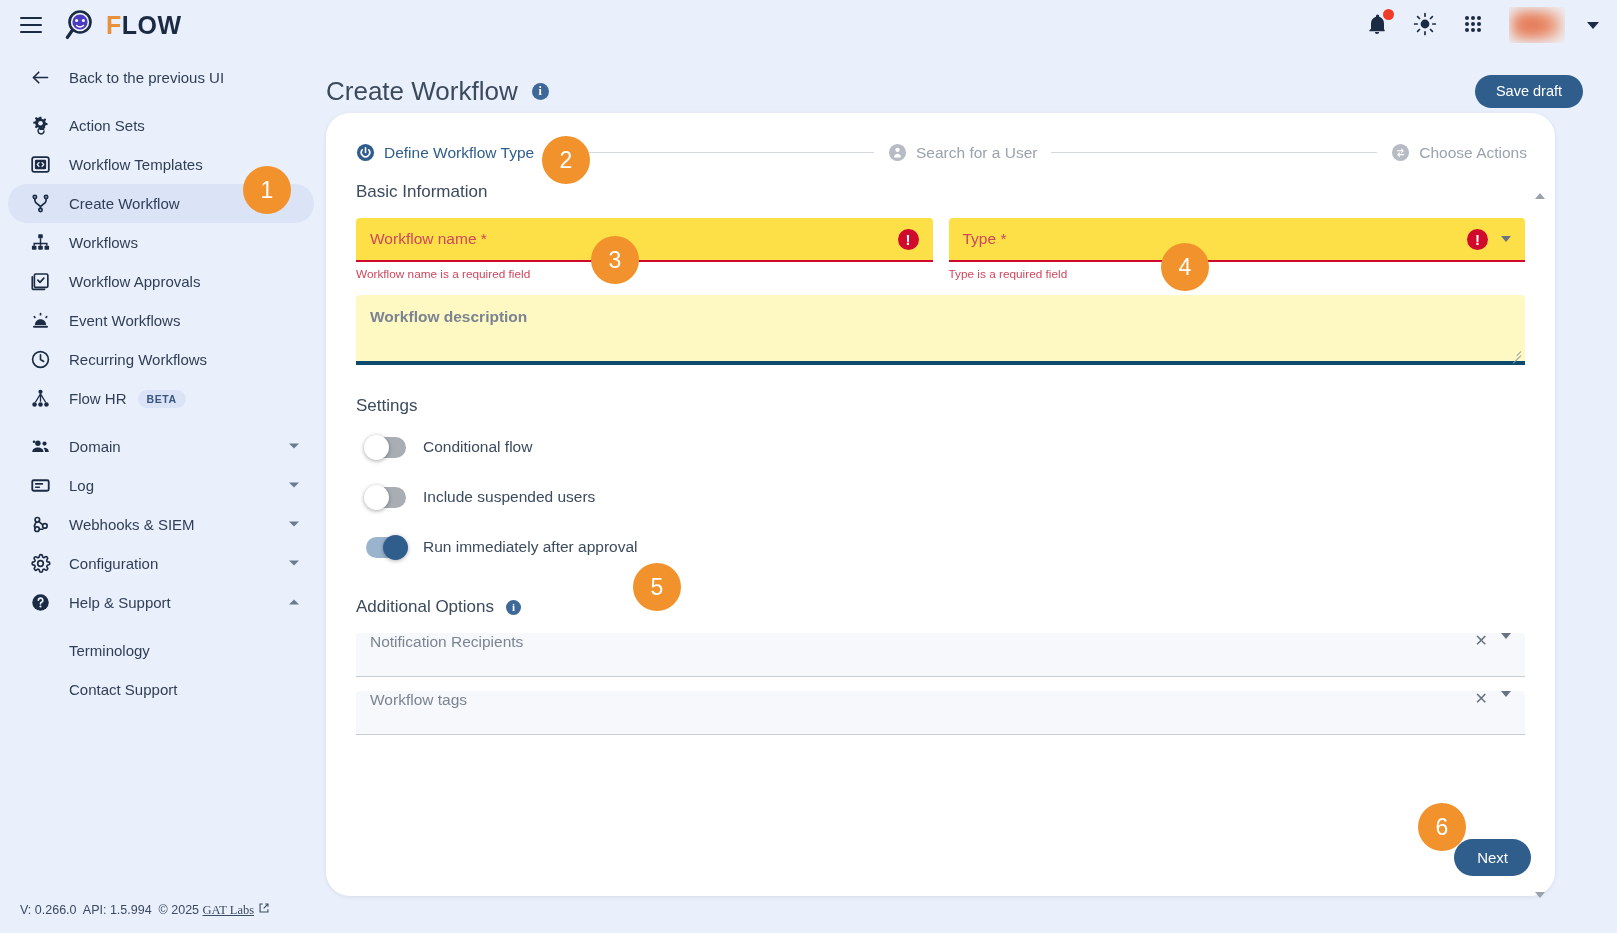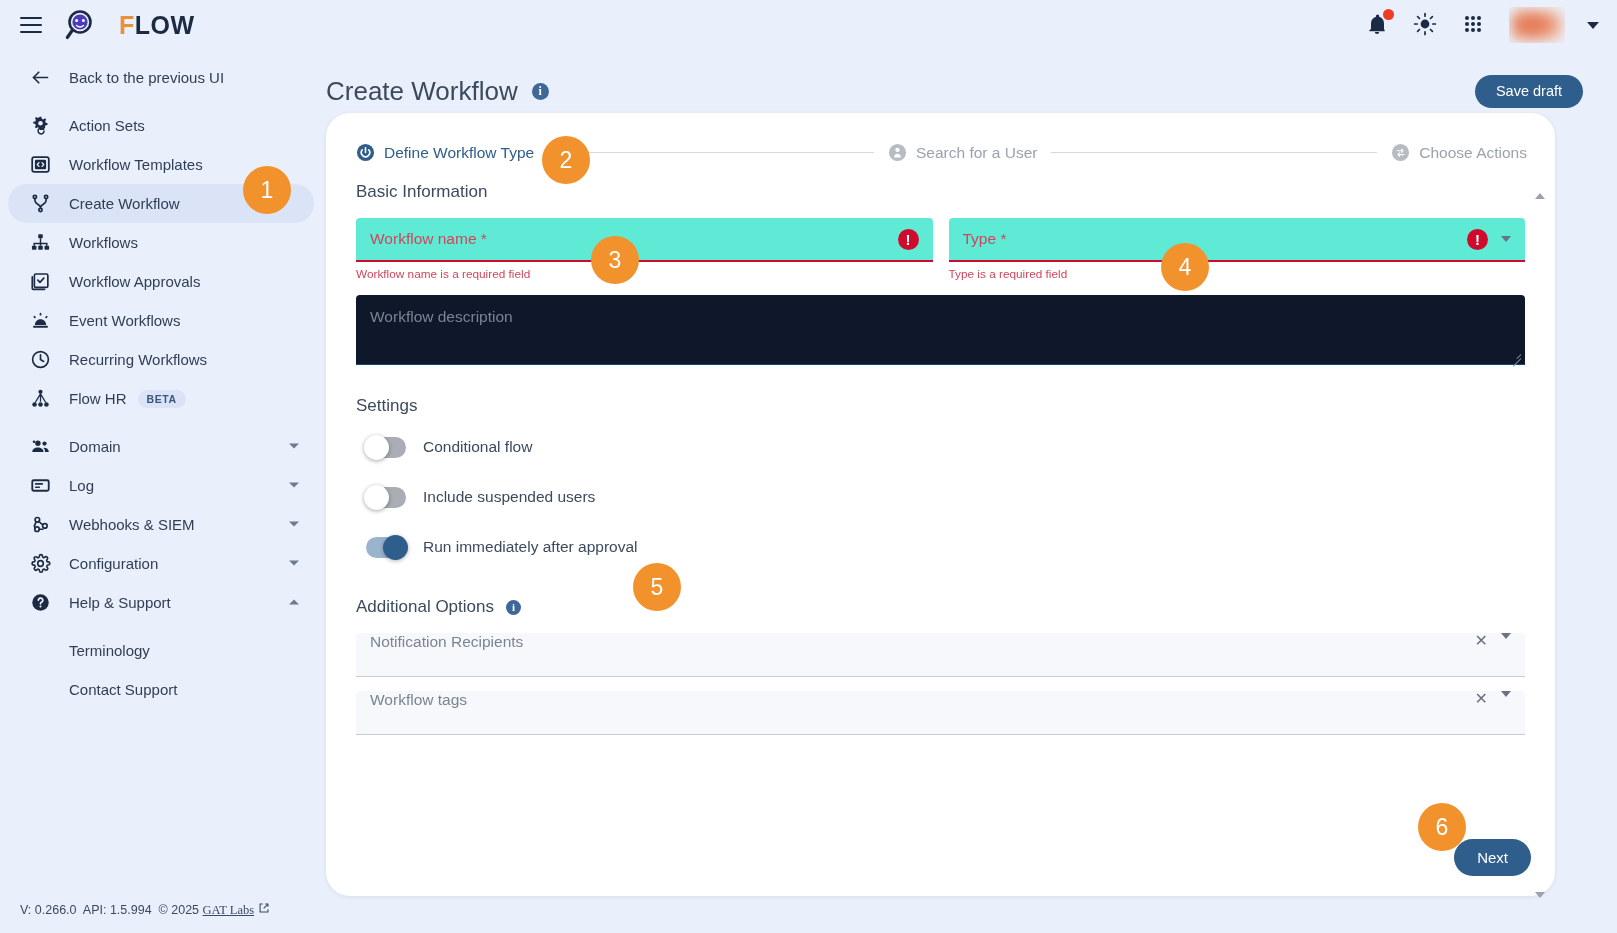--- a/index.html
+++ b/index.html
@@ -16,21 +16,21 @@
     position: absolute; top: 0; left: 0; width: 1617px; height: 50px;
     background: #eaf0fb;
     display: flex; align-items: center;
   }
   .hamburger {
     width: 22px; height: 16px; margin-left: 20px; margin-right: 22px;
     display: flex; flex-direction: column; justify-content: space-between;
     cursor: pointer;
   }
   .hamburger span { display: block; height: 2px; background: #1c2b44; border-radius: 1px; }
-  .brand { display: flex; align-items: center; gap: 21px; }
+  .brand { display: flex; align-items: center; gap: 8px; }
   .brand-logo { width: 34px; height: 34px; position: relative; }
   .brand-text { font-size: 25px; font-weight: 700; letter-spacing: .5px; }
   .brand-text .f { color: #e8913a; }
   .brand-text .l { color: #1c2b44; }
   .topbar-right {
     margin-left: auto; display: flex; align-items: center; gap: 22px;
     margin-right: 18px;
   }
   .ticon { width: 26px; height: 26px; position: relative; cursor: pointer; color: #1c2b44; }
   .badge-dot {
@@ -113,40 +113,40 @@
   .step.idle .step-lbl { color: #9aa2ad; }
   .step-line { flex: 1 1 auto; height: 1px; background: #d5d8dd; margin: 0 14px; }
 
   
   .form-scroll { padding: 20px 30px 0 30px; position: relative; }
   .sec-title { font-size: 17px; color: #3c4a5e; margin-bottom: 16px; font-weight: 400; }
   .sec-title.withinfo { display: flex; align-items: center; }
   .row { display: flex; gap: 16px; }
 
   .field {
-    position: relative; background: #5eead4; border-radius: 4px 4px 0 0;
+    position: relative; background: #fde047; border-radius: 4px 4px 0 0;
     height: 44px; display: flex; align-items: center; padding: 8px 14px;
   }
   .field.err { border-bottom: 2px solid #cf0a2c; }
   .field .ph { color: #d0465c; font-size: 15.5px; }
   .err-badge {
     width: 21px; height: 21px; border-radius: 50%; background: #cf0a2c; color: #fff;
     display: flex; align-items: center; justify-content: center;
     font-size: 15px; font-weight: 700; margin-left: auto; font-family: "Liberation Sans", sans-serif;
     line-height: 1;
   }
   .sel-caret {
     width: 0; height: 0; border-left: 5px solid transparent; border-right: 5px solid transparent;
     border-top: 6px solid #6a7382; margin-left: 13px; cursor: pointer;
   }
   .err-text { color: #d0465c; font-size: 11.8px; margin-top: 5px; }
 
   .textarea-box {
-    margin-top: 14px; background: #0f172a; border-bottom: 1px solid #0c4a6e;
-    border-radius: 4px 4px 0 0; height: 70px; padding: 13px 14px; position: relative;
+    margin-top: 14px; background: #fef9c3; border-bottom: 4px solid #0c4a6e;
+    border-radius: 4px 4px 0 0; height: 70px; padding: 13px 14px; position: relative; font-weight: bold;
   }
   .textarea-box .ph { color: #7b8492; font-size: 15.5px; }
   .resize-grip {
     position: absolute; right: 4px; bottom: 4px; width: 11px; height: 11px; cursor: nwse-resize;
   }
   .resize-grip::before, .resize-grip::after {
     content: ""; position: absolute; background: #8c93a0; height: 1px; right: 0; transform-origin: right;
     transform: rotate(-45deg);
   }
   .resize-grip::before { width: 11px; bottom: 1px; }

